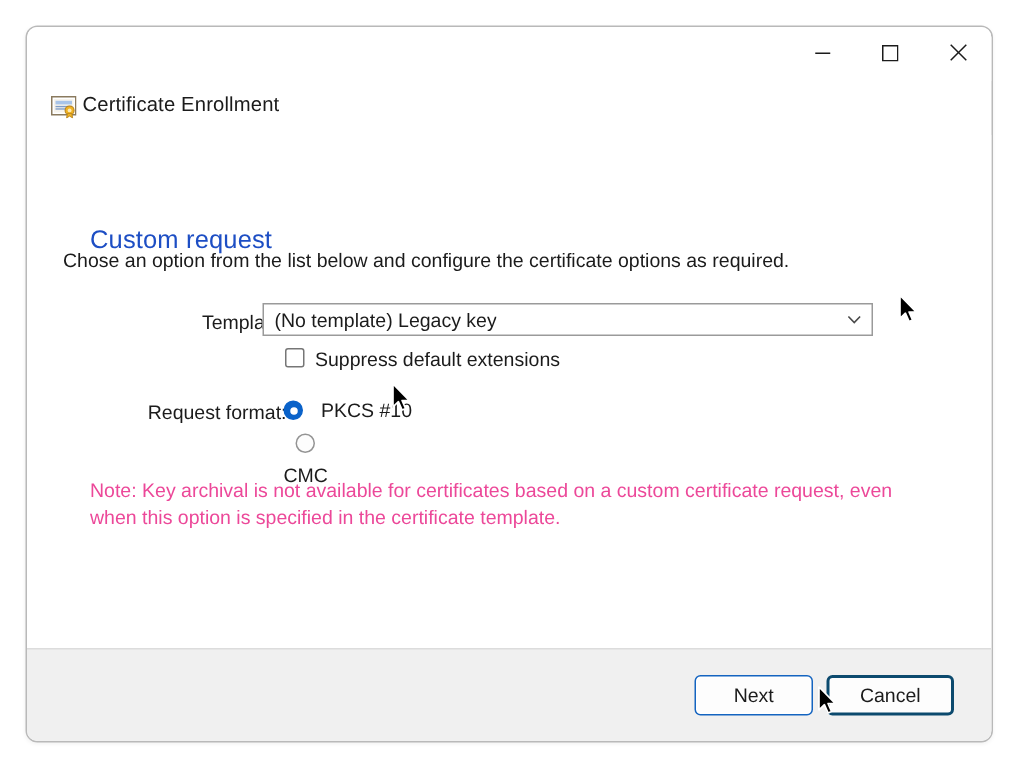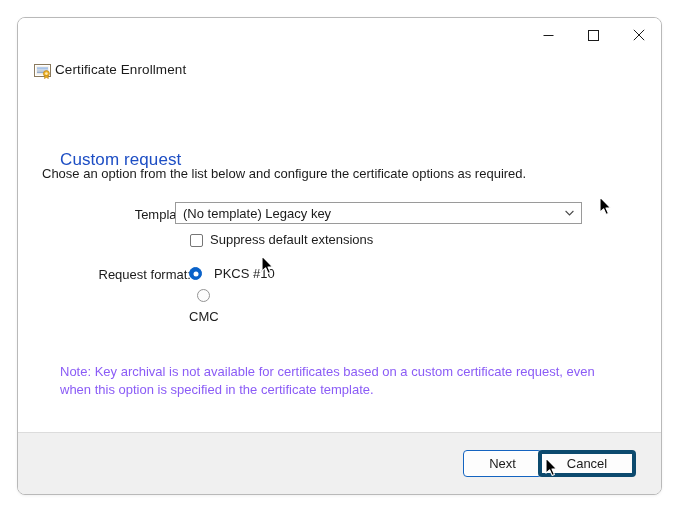--- a/index.html
+++ b/index.html
@@ -151,21 +151,21 @@
     width: 9px;
     height: 6px;
   }
 
   
   .checkrow {
     position: absolute;
     left: 172px;
     top: 142px;
     display: flex;
-    align-items: flex-end;
+    align-items: flex-start;
     gap: 7px;
     cursor: default;
   }
   .checkbox {
     width: 13px;
     height: 13px;
     border: 1px solid #767676;
     border-radius: 2px;
     background: #ffffff;
     box-sizing: border-box;
@@ -226,23 +226,22 @@
     white-space: nowrap;
   }
 
   
   .note {
     position: absolute;
     left: 42px;
     top: 228px;
     width: 560px;
     font-size: 13px;
-    color: #8b5cf6;
+    color: #ec4899;
     line-height: 18px;
-    margin-top: 45px;
   }
 
   
   .footer {
     position: absolute;
     left: 0;
     right: 0;
     bottom: 0;
     height: 61px;
     background: #f0f0f0;
@@ -265,22 +264,22 @@
     padding: 0;
   }
   .btn-next {
     right: 119px;
     width: 79px;
     border: 1px solid #1464c0;
     box-shadow: inset 0 0 0 1px #ffffff;
   }
   .btn-cancel {
     right: 25px;
-    width: 98px;
-    border: 4px solid #0c4a6e;
+    width: 85px;
+    border: 2px solid #0c4a6e;
   }
 
   
   .cursor {
     position: absolute;
     width: 13px;
     height: 20px;
     pointer-events: none;
   }
   #cursor-combo { left: 599px; top: 196px; }

